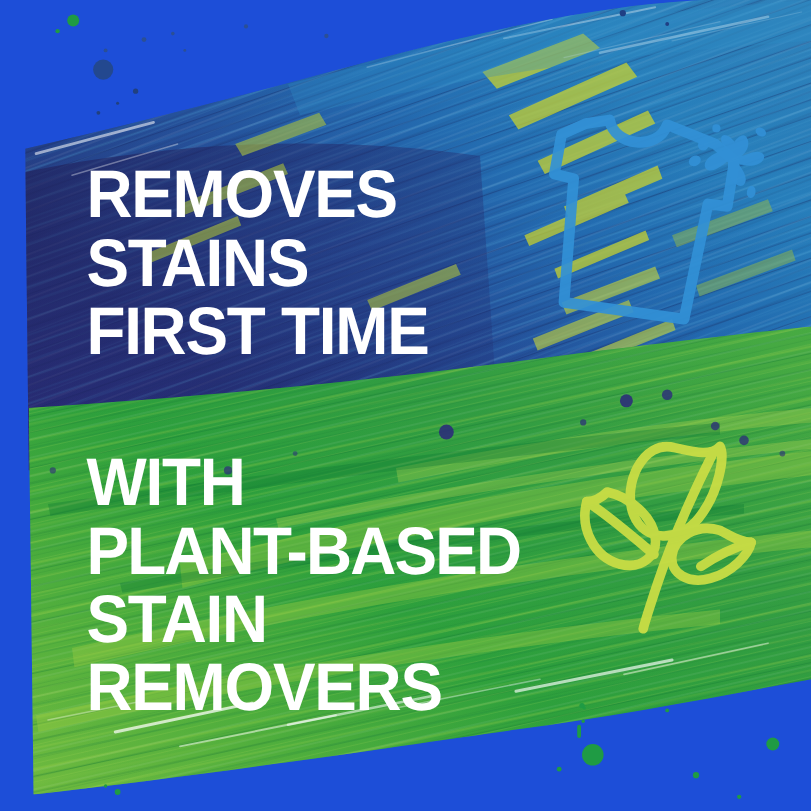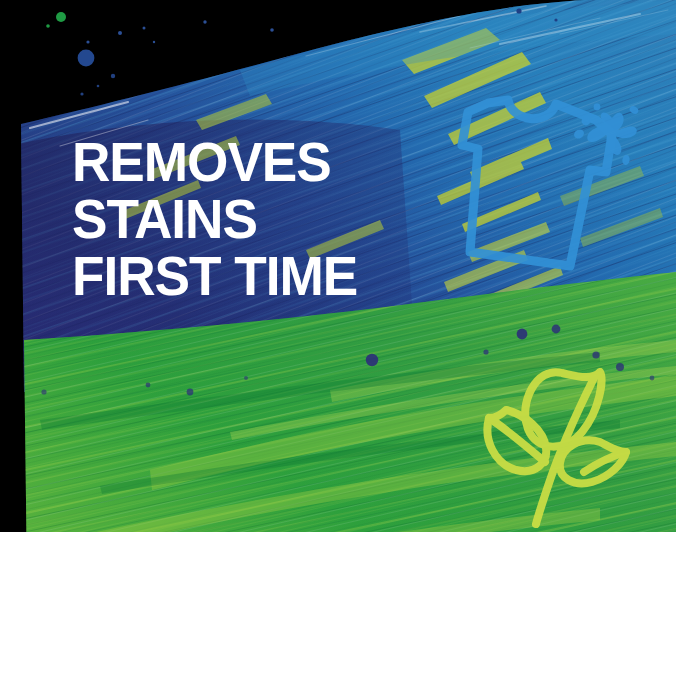--- a/index.html
+++ b/index.html
@@ -7,23 +7,23 @@
     margin: 0;
     padding: 0;
     background: #ffffff;
   }
   body {
     font-family: "Liberation Sans", sans-serif;
   }
   #poster {
     position: relative;
     width: 676px;
-    height: 532px;
+    height: 676px;
     overflow: hidden;
-    background: #000000;
+    background: #1d4ed8;
   }
   #poster svg.art {
     position: absolute;
     top: 0; left: 0;
     width: 676px;
     height: 676px;
     display: block;
   }
   .headline-layer {
     position: absolute;
@@ -340,15 +340,21 @@
   </svg>
 
   <div class="headline-layer">
 
     <div class="claim-block" id="claim-primary">
       <span class="claim-line">REMOVES</span>
       <span class="claim-line">STAINS</span>
       <span class="claim-line">FIRST TIME</span>
     </div>
 
+    <div class="claim-block" id="claim-secondary">
+      <span class="claim-line">WITH</span>
+      <span class="claim-line l-wide">PLANT-BASED</span>
+      <span class="claim-line">STAIN</span>
+      <span class="claim-line">REMOVERS</span>
+    </div>
 
   </div>
 </div>
 
 </body></html>

